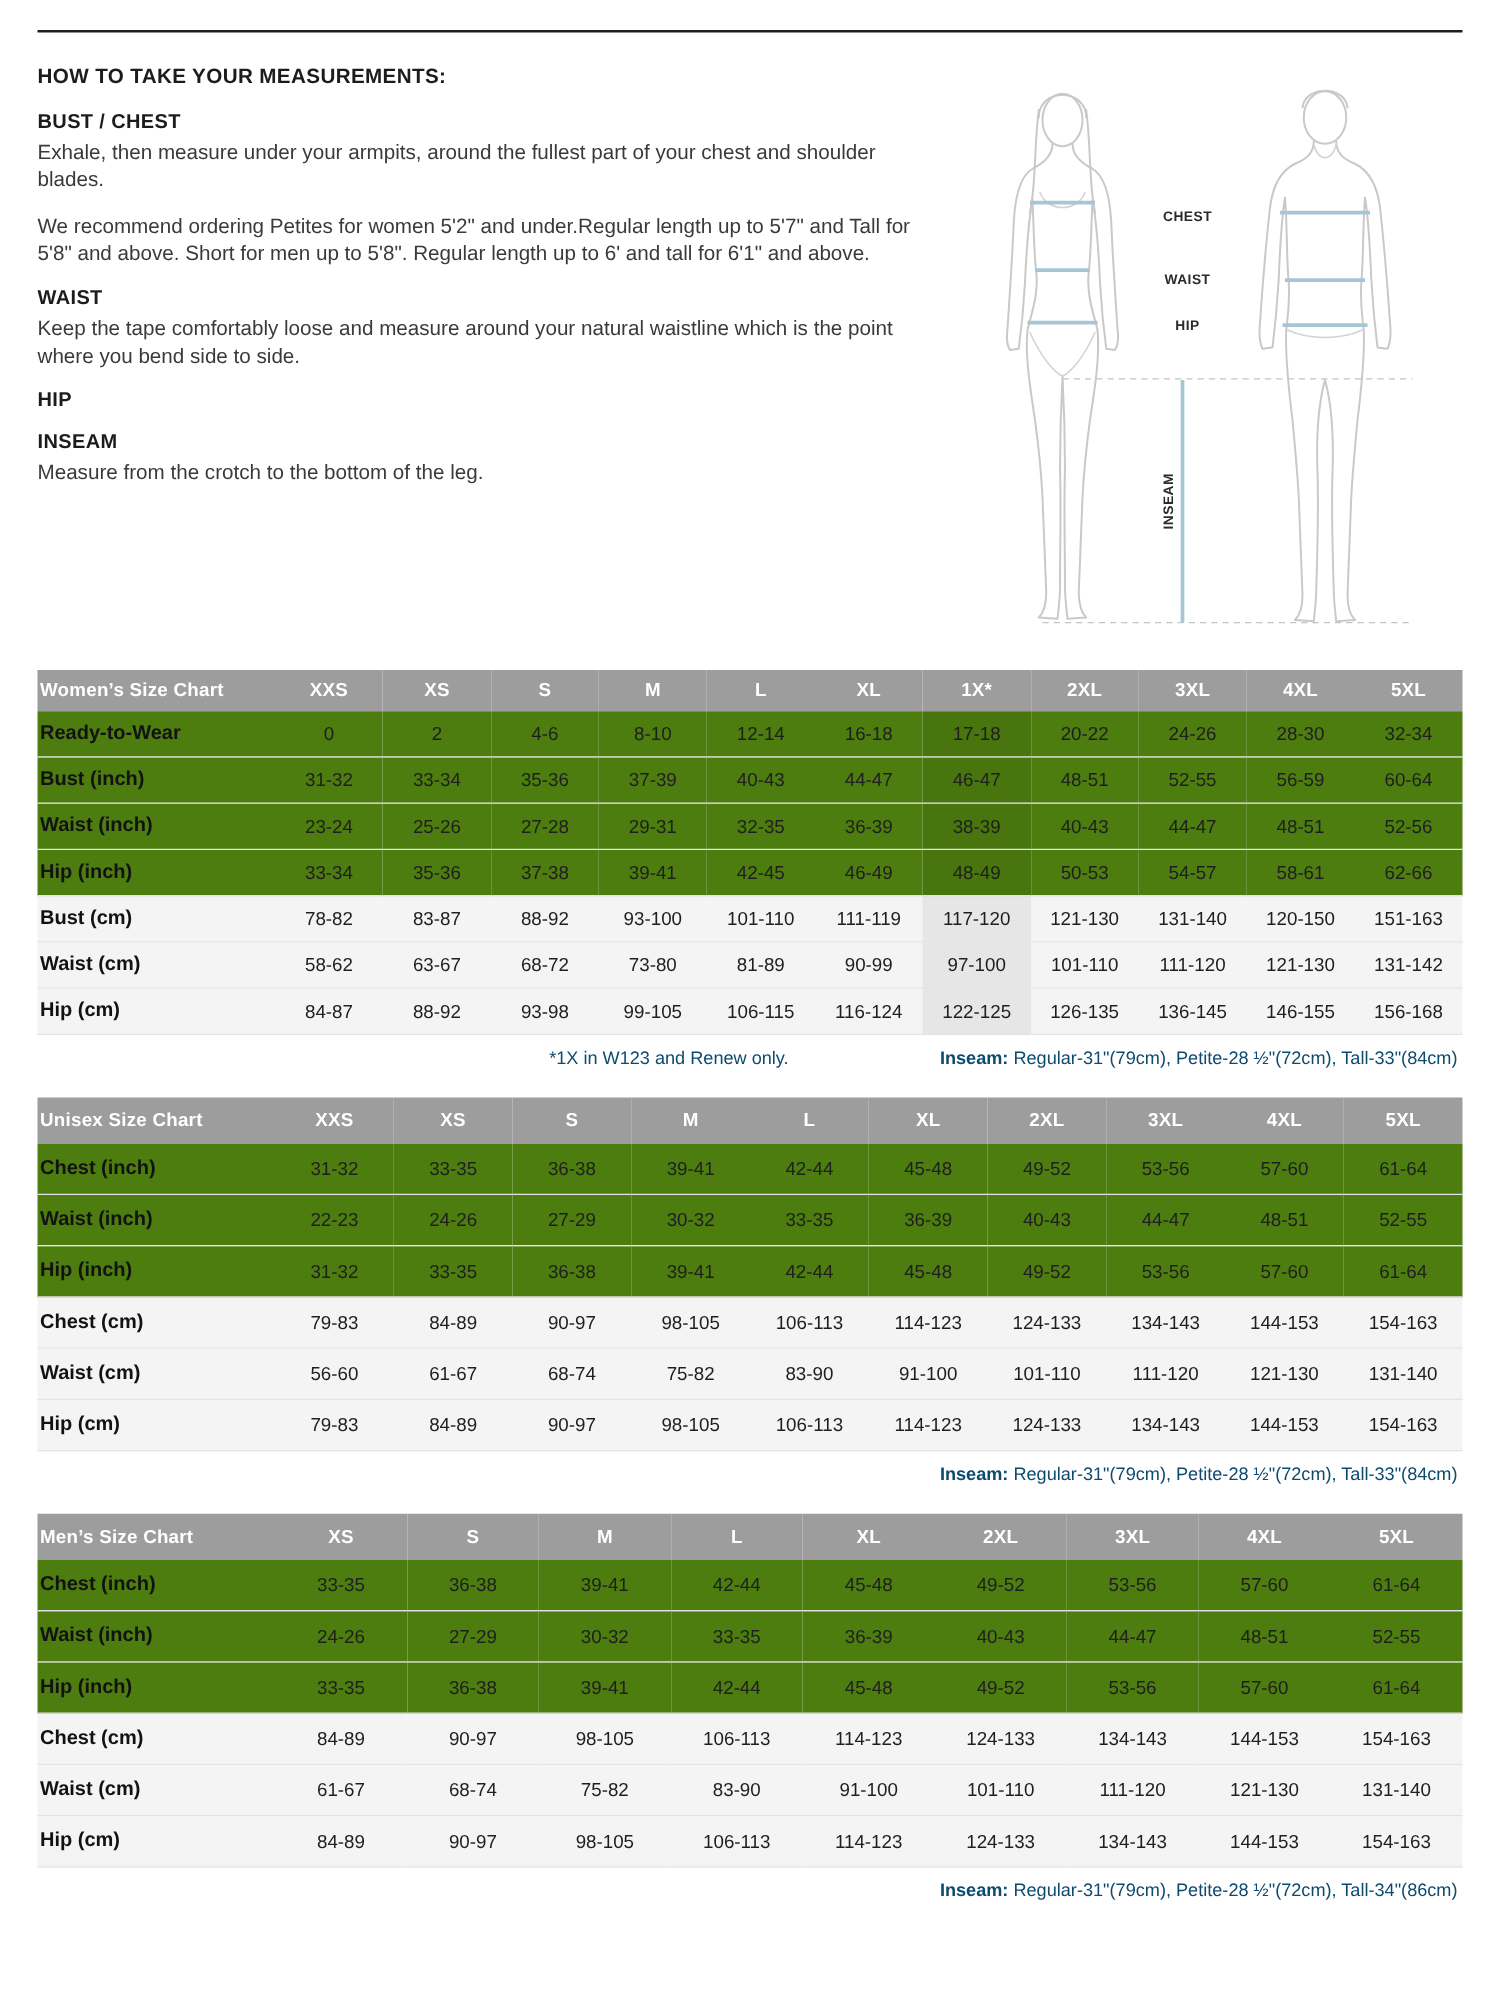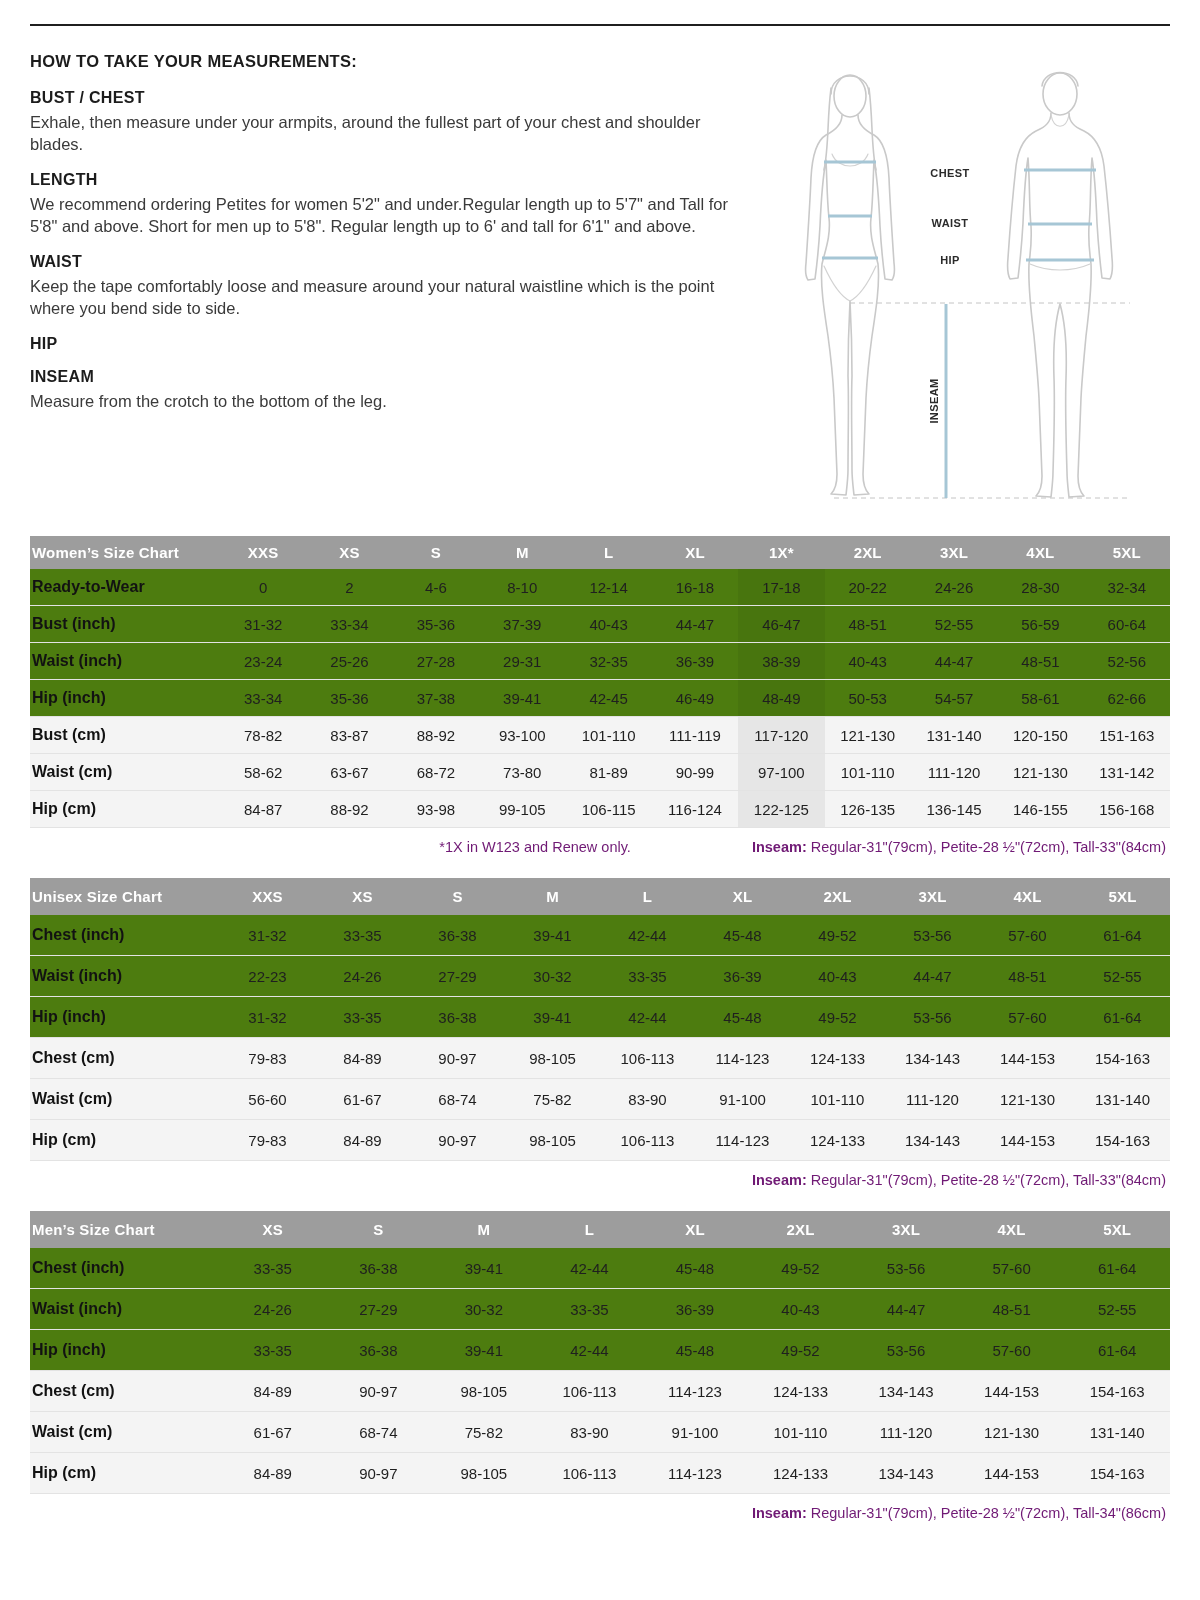--- a/index.html
+++ b/index.html
@@ -46,41 +46,40 @@
   table.size-table .label-col { width: 190px; text-align: left; padding-right: 16px; }
   table.size-table tbody th.label-col { font-weight: 700; font-size: 16px; color: #121212; }
   table.size-table tbody tr { border-bottom: 1px solid #e3e3e3; background: #4d7c0f; }
   table.size-table tbody tr.shaded { background: #f4f4f4; }
   table.size-table td.hl { background: var(--highlight-column-bg, rgba(0,0,0,0.055)); }
   .roomy table.size-table th, .roomy table.size-table td { padding-top: 11px; padding-bottom: 11px; }
   .roomy table.size-table thead th { padding-top: 10px; padding-bottom: 10px; }
 
   .footnotes {
     display: flex; justify-content: flex-end; gap: 85px;
-    padding: 11px 4px 15px; font-size: 14.5px; color: #701a75;
+    padding: 11px 4px 15px; font-size: 14.5px; color: #0c4a6e;
   }
   .footnotes .bold { font-weight: 700; margin-left: 36px; }
 </style>
 </head>
 <body>
 
 <div class="page">
 
   <hr class="title-rule">
 
   <div class="intro">
     <div class="intro-text">
       <h2>HOW TO TAKE YOUR MEASUREMENTS:</h2>
 
       <div class="sec">
         <h3>BUST / CHEST</h3>
         <p>Exhale, then measure under your armpits, around the fullest part of your chest and shoulder blades.</p>
       </div>
       <div class="sec">
-        <h3>LENGTH</h3>
         <p>We recommend ordering Petites for women 5'2" and under.Regular length up to 5'7" and Tall for 5'8" and above. Short for men up to 5'8". Regular length up to 6' and tall for 6'1" and above.</p>
       </div>
       <div class="sec">
         <h3>WAIST</h3>
         <p>Keep the tape comfortably loose and measure around your natural waistline which is the point where you bend side to side.</p>
       </div>
       <div class="sec">
         <h3>HIP</h3>
       </div>
       <div class="sec">

